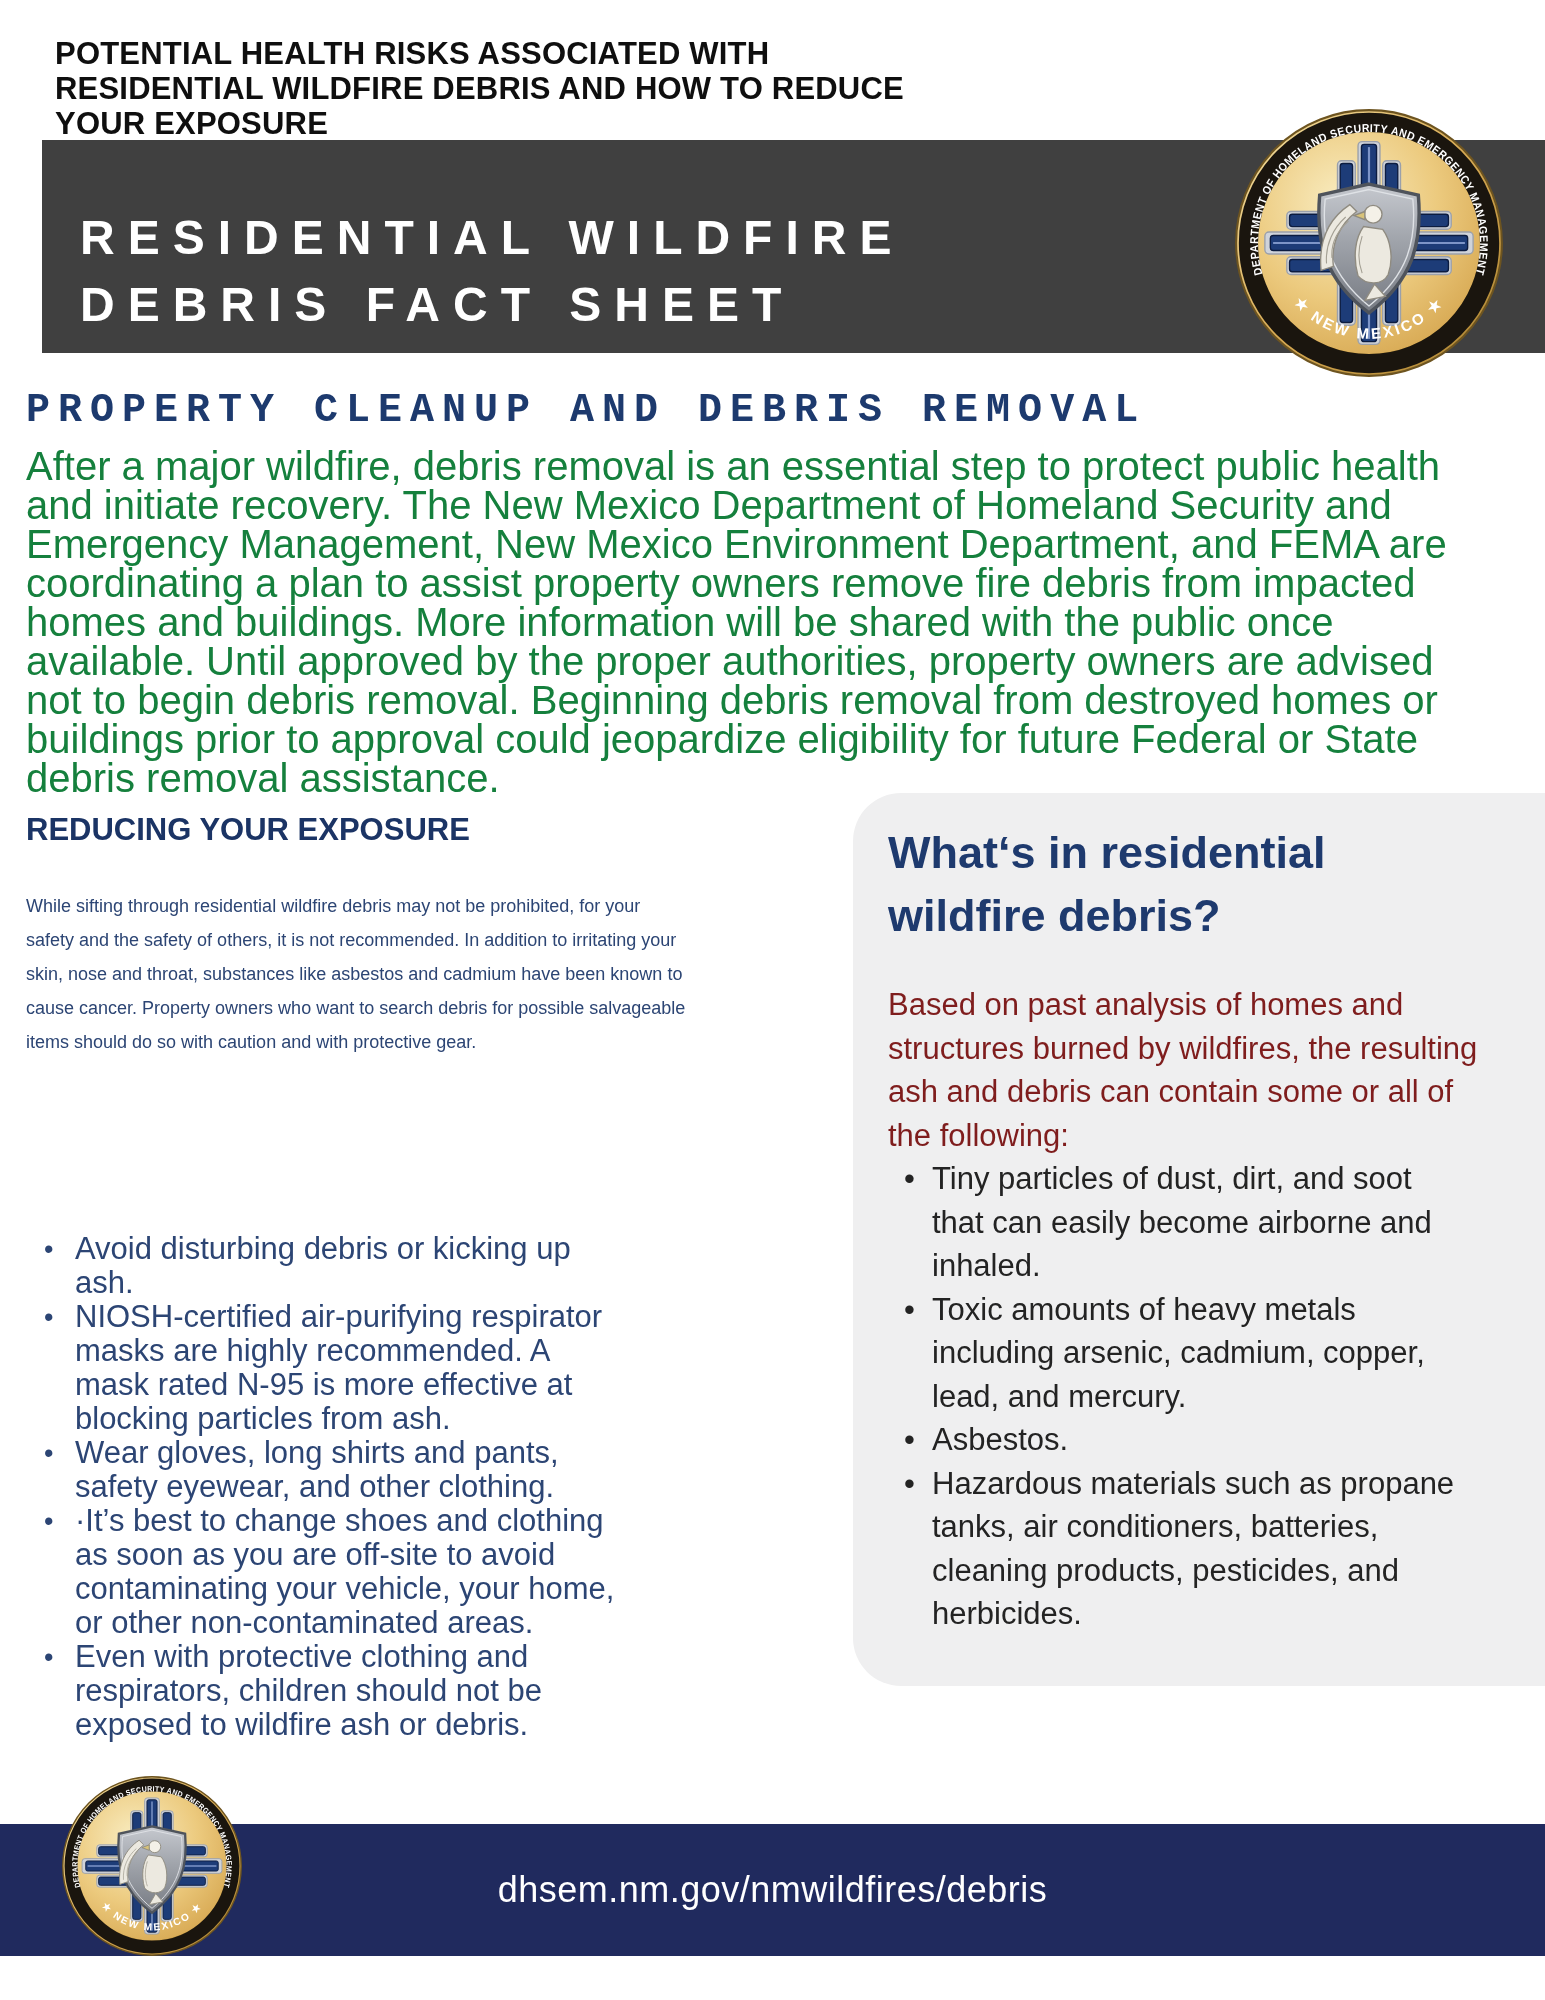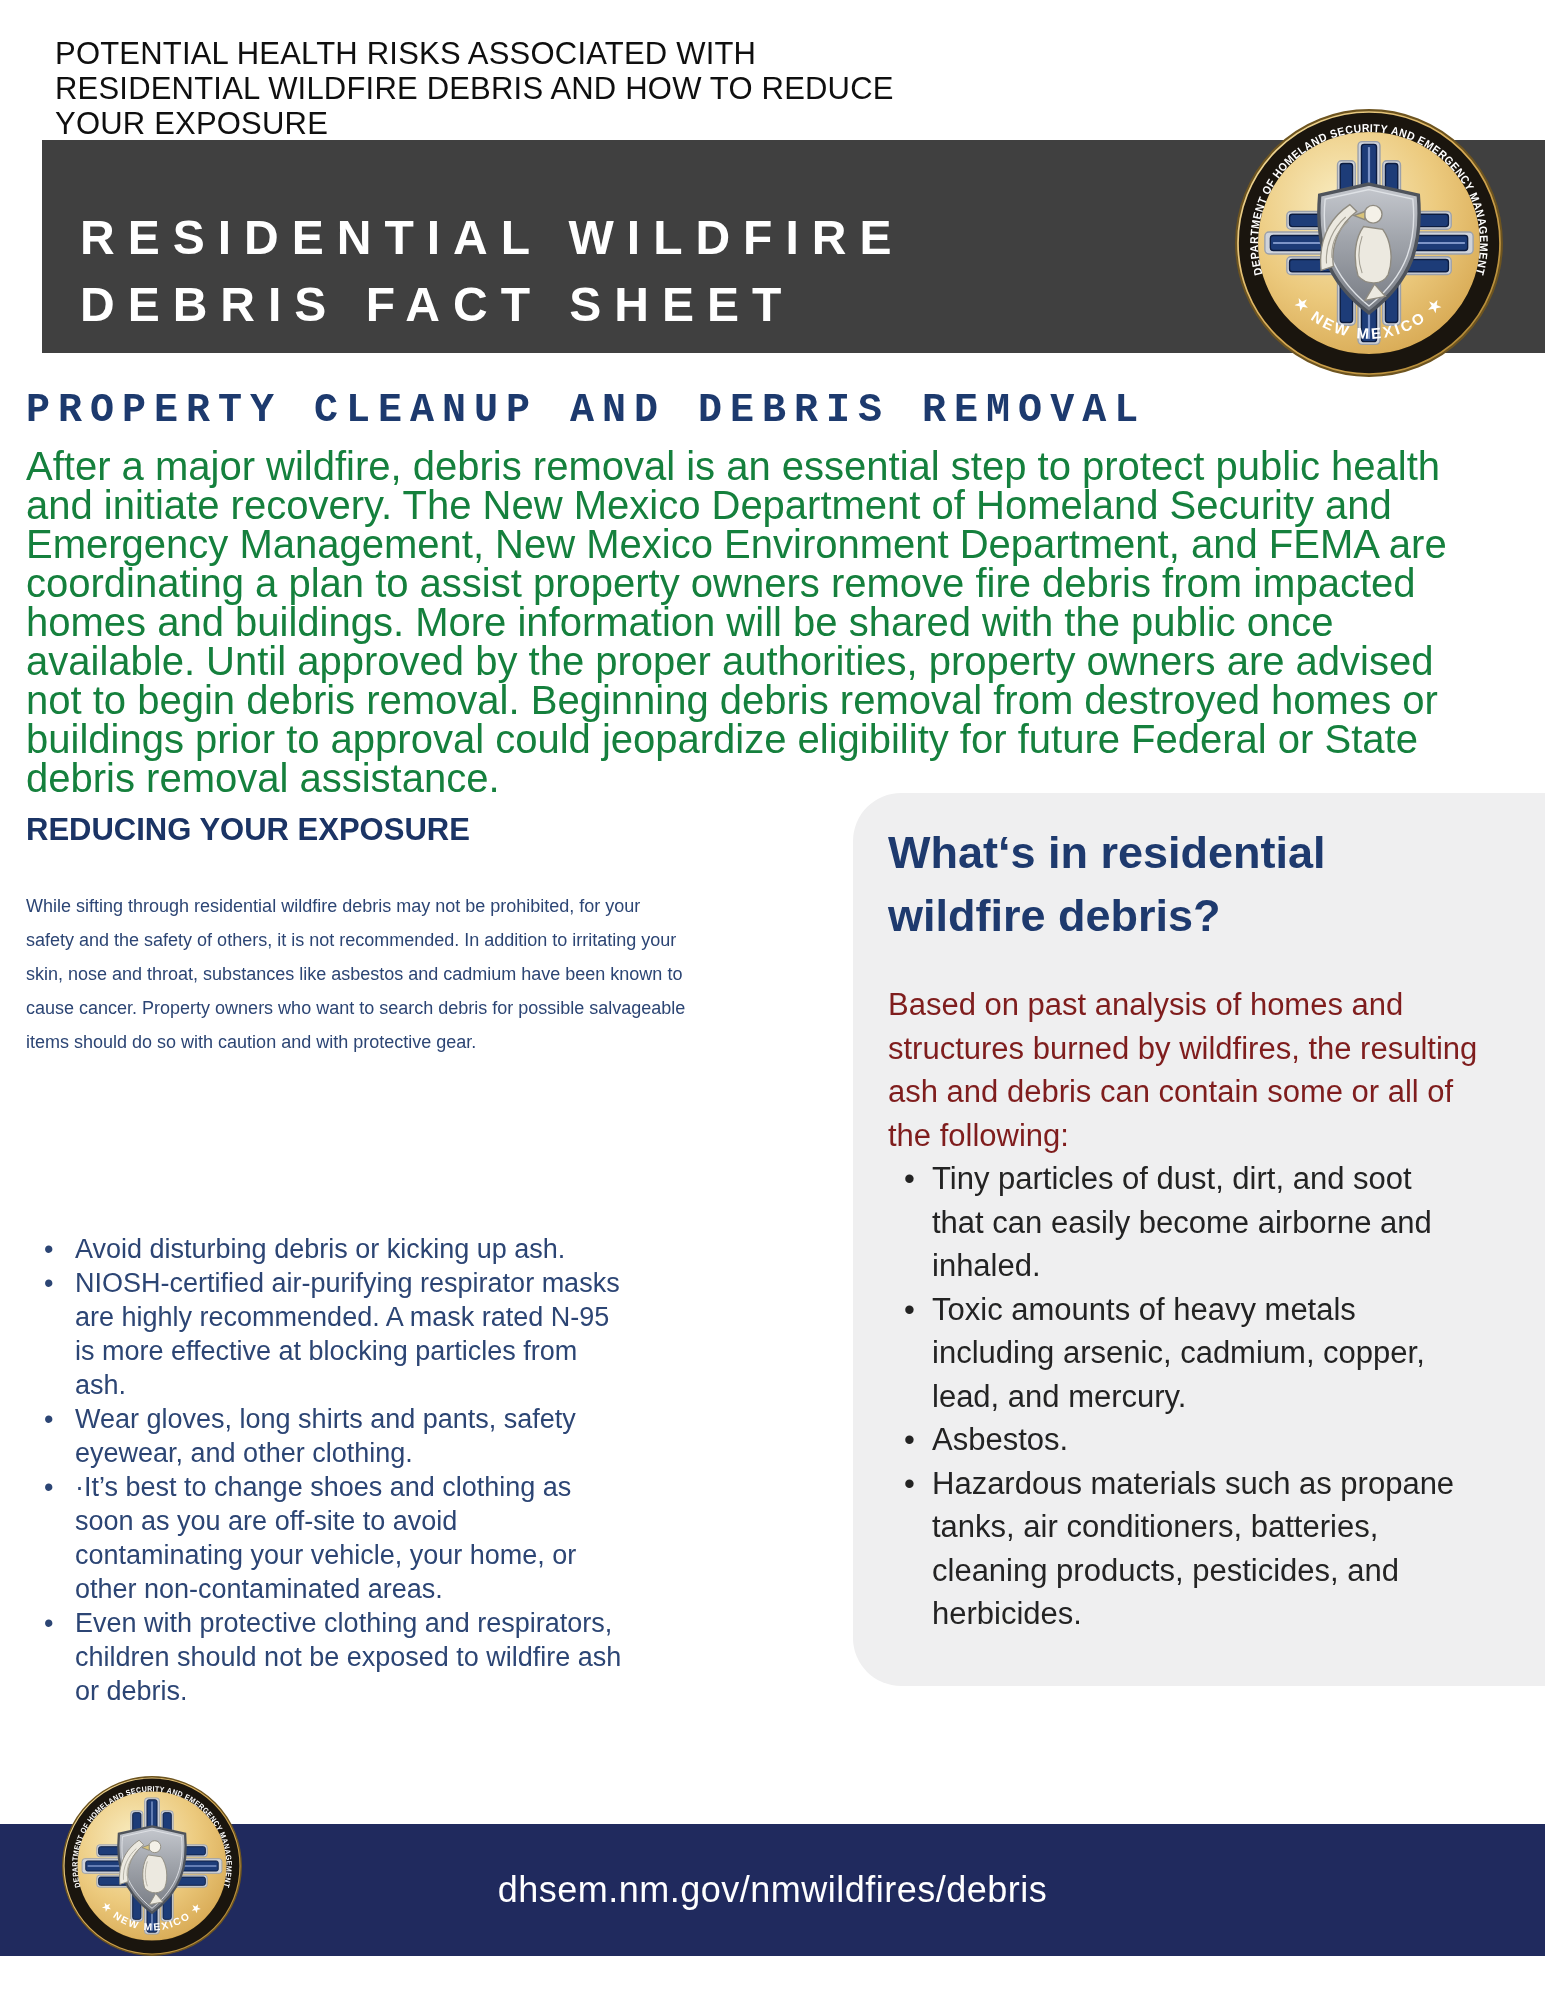--- a/index.html
+++ b/index.html
@@ -6,21 +6,21 @@
   .page{
     position:relative;width:1545px;height:2000px;margin:0 auto;
     background:#ffffff;overflow:hidden;
     font-family:"Liberation Sans",sans-serif;
   }
   .abs{position:absolute;}
 
   
   .topnote{
     left:55px;top:36px;width:905px;
-    font-size:31px;line-height:35px;font-weight:normal;
+    font-size:31px;line-height:35px;font-weight:bold;
     color:#0f0f0f;letter-spacing:0.2px;
   }
 
   
   .banner{
     left:42px;top:140px;width:1503px;height:213px;
     background:#404040;
   }
   .banner-title{
     position:absolute;left:38px;top:32px;width:1010px;
@@ -50,21 +50,21 @@
   .exposure-h{
     left:26px;top:812px;width:650px;
     font-size:31px;font-weight:bold;color:#1b3465;
   }
   .exposure-p{
     left:26px;top:889px;width:660px;
     font-size:18px;line-height:34px;color:#2c4574;
   }
   .exposure-list{
     left:26px;top:1232px;width:612px;
-    font-size:27px;line-height:34px;color:#2c4574;
+    font-size:31px;line-height:34px;color:#2c4574;
     list-style:none;margin:0;padding:0;
   }
   .exposure-list li{position:relative;padding-left:49px;width:555px;}
   .exposure-list li::before{
     content:"\2022";position:absolute;left:18px;top:0;
     font-size:27px;color:#2c4574;
   }
 
   
   .debris-box{

